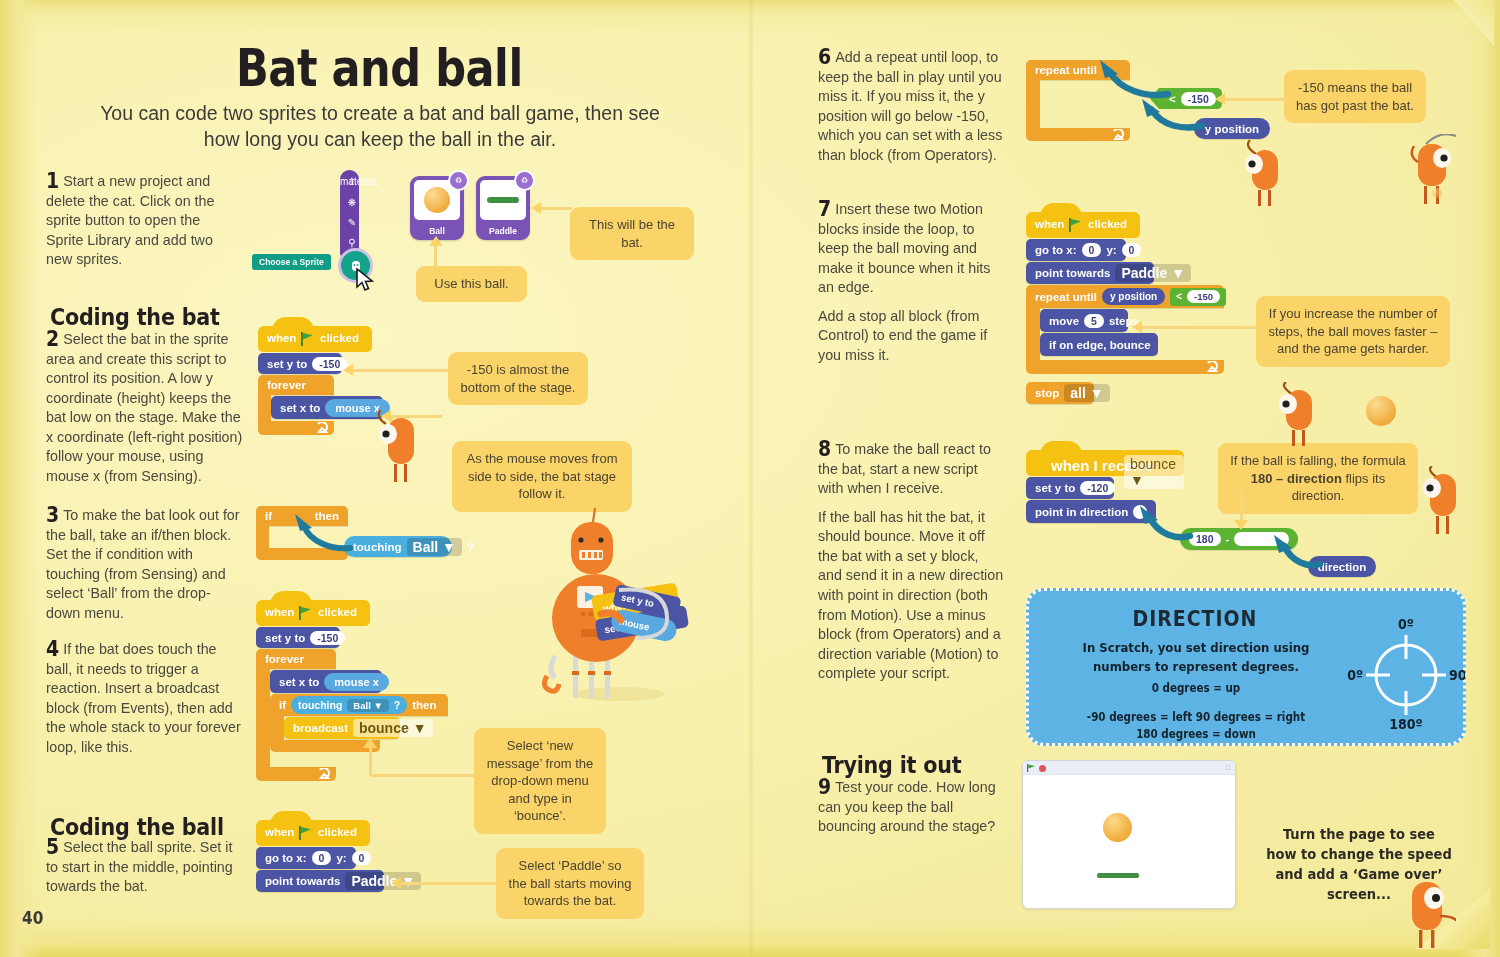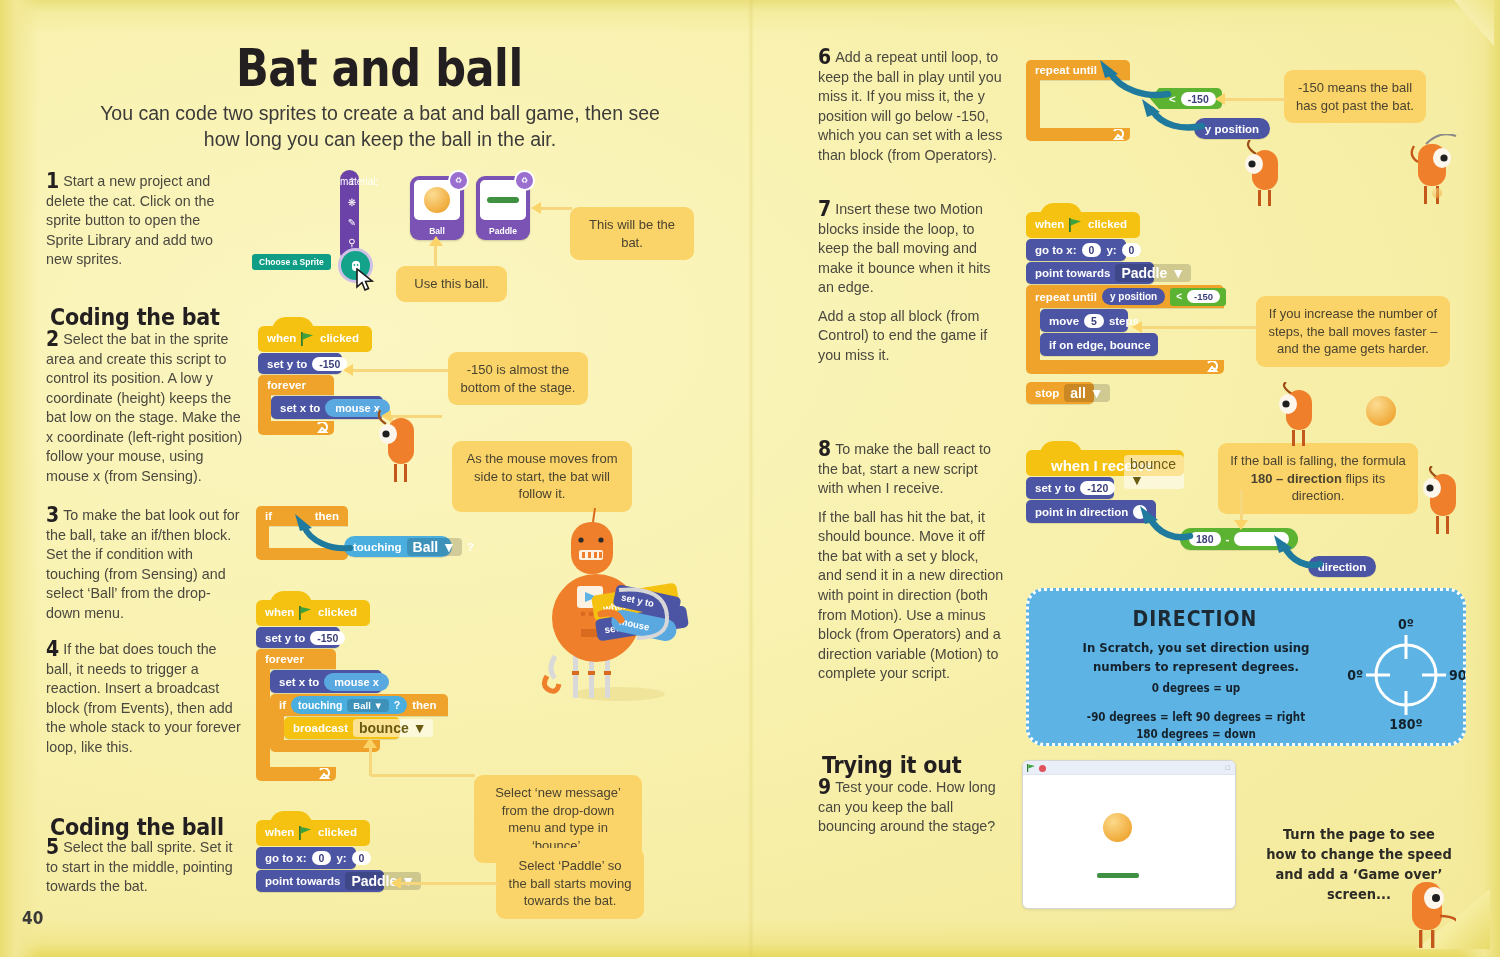--- a/index.html
+++ b/index.html
@@ -236,21 +236,21 @@
       <div style="width:32px;height:6px;border-radius:3px;background:#3f9141;"></div>
     </div>
     <div class="nm">Paddle</div>
     <div class="trash">♻</div>
   </div>
 
   <div class="callout" style="left:570px;top:207px;width:124px;">This will be the bat.</div>
   <div class="arrowline" style="left:540px;top:207px;width:32px;height:3px;"></div>
   <div class="tri" style="left:531px;top:202px;border-top:6px solid transparent;border-bottom:6px solid transparent;border-right:10px solid #fbd469;"></div>
 
-  <div class="callout" style="left:396px;top:266px;width:111px;">Use this ball.</div>
+  <div class="callout" style="left:416px;top:266px;width:111px;">Use this ball.</div>
   <div class="arrowline" style="left:434px;top:244px;width:3px;height:24px;"></div>
   <div class="tri" style="left:429px;top:236px;border-left:7px solid transparent;border-right:7px solid transparent;border-bottom:10px solid #fbd469;"></div>
 
   <h2 class="sect" style="left:46px;top:300px;">Coding the bat</h2>
   <div class="step" style="left:46px;top:330px;width:197px;">
     <span class="num">2</span>
     <span>Select the bat in the sprite area and create this script to control its position. A low y coordinate (height) keeps the bat low on the stage. Make the x coordinate (left-right position) follow your mouse, using mouse x (from Sensing).</span>
   </div>
   <div class="step" style="left:46px;top:506px;width:197px;">
     <span class="num">3</span>
@@ -285,21 +285,21 @@
     <div class="blk mo" style="left:13px;top:70px;width:112px;height:23px;">
       <span>set x to</span>
       <span class="rep" style="background:#5aa8e0;">mouse x</span>
     </div>
   </div>
 
   <div class="callout" style="left:448px;top:352px;width:140px;">-150 is almost the bottom of the stage.</div>
   <div class="arrowline" style="left:352px;top:369px;width:96px;height:2.5px;"></div>
   <div class="tri" style="left:343px;top:364px;border-top:6px solid transparent;border-bottom:6px solid transparent;border-right:10px solid #fbd469;"></div>
 
-  <div class="callout" style="left:452px;top:441px;width:180px;">As the mouse moves from side to start, the bat will follow it.</div>
+  <div class="callout" style="left:452px;top:441px;width:180px;">As the mouse moves from side to side, the bat stage follow it.</div>
   <div class="arrowline" style="left:390px;top:417px;width:2.5px;height:26px;"></div>
   <div class="arrowline" style="left:390px;top:415px;width:52px;height:2.5px;"></div>
   <div class="tri" style="left:381px;top:410px;border-top:6px solid transparent;border-bottom:6px solid transparent;border-right:10px solid #fbd469;"></div>
 
   <div class="cwrap" style="left:256px;top:506px;">
     <div class="blk ctl" style="left:0;top:0;width:92px;height:20px;border-radius:5px 5px 0 0;">
       <span>if</span>
       <span style="width:42px;"></span>
       <span>then</span>
     </div>
@@ -352,21 +352,21 @@
       <span>then</span>
     </div>
     <div class="carm" style="left:14px;top:116px;width:14px;height:24px;"></div>
     <div class="carm" style="left:14px;top:140px;width:110px;height:12px;border-radius:0 0 5px 5px;"></div>
     <div class="blk ev" style="left:28px;top:117px;width:116px;height:22px;">
       <span>broadcast</span>
       <span class="drop" style="background:rgba(255,255,255,.55);color:#6b5a12;"><span>bounce</span> ▼</span>
     </div>
   </div>
 
-  <div class="callout" style="left:474px;top:775px;width:168px;">Select ‘new message’ from the drop-down menu and type in ‘bounce’.</div>
+  <div class="callout" style="left:474px;top:728px;width:132px;">Select ‘new message’ from the drop-down menu and type in ‘bounce’.</div>
   <div class="arrowline" style="left:371px;top:774px;width:104px;height:2.5px;"></div>
   <div class="arrowline" style="left:369px;top:748px;width:2.5px;height:28px;"></div>
   <div class="tri" style="left:363px;top:738px;border-left:7px solid transparent;border-right:7px solid transparent;border-bottom:10px solid #fbd469;"></div>
 
   <h2 class="sect" style="left:46px;top:810px;">Coding the ball</h2>
   <div class="step" style="left:46px;top:838px;width:197px;">
     <span class="num">5</span>
     <span>Select the ball sprite. Set it to start in the middle, pointing towards the bat.</span>
   </div>
 

